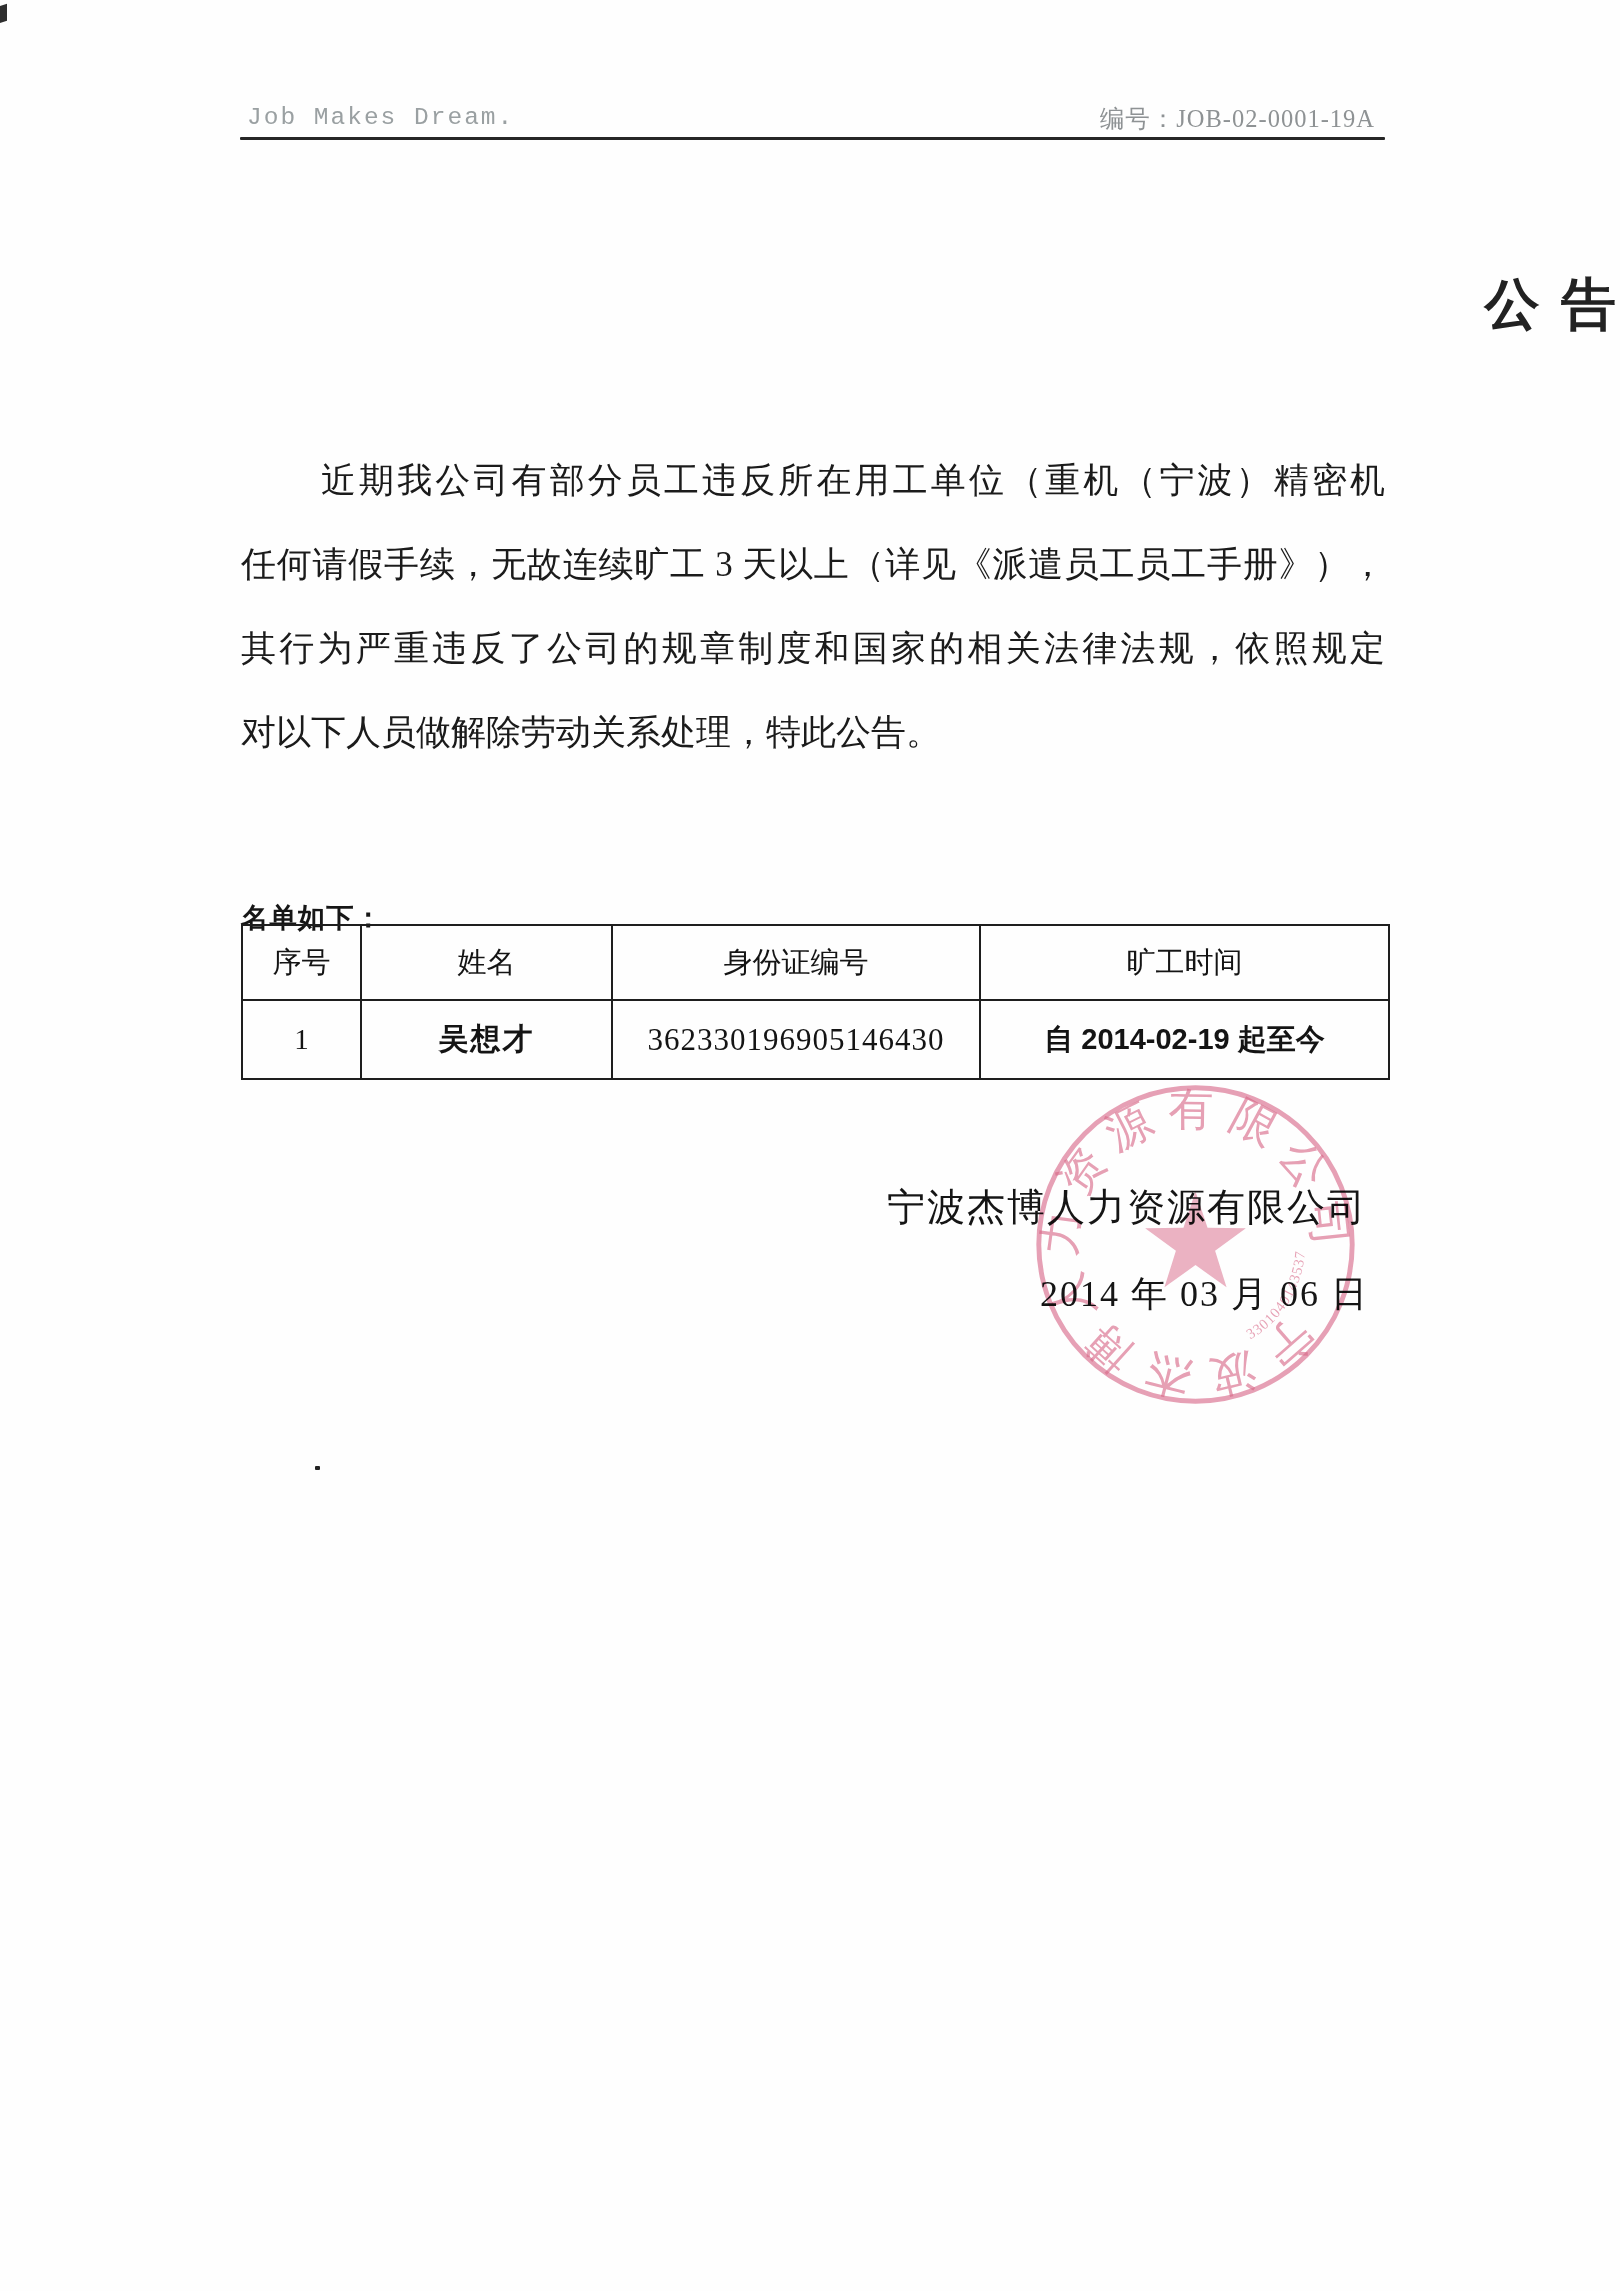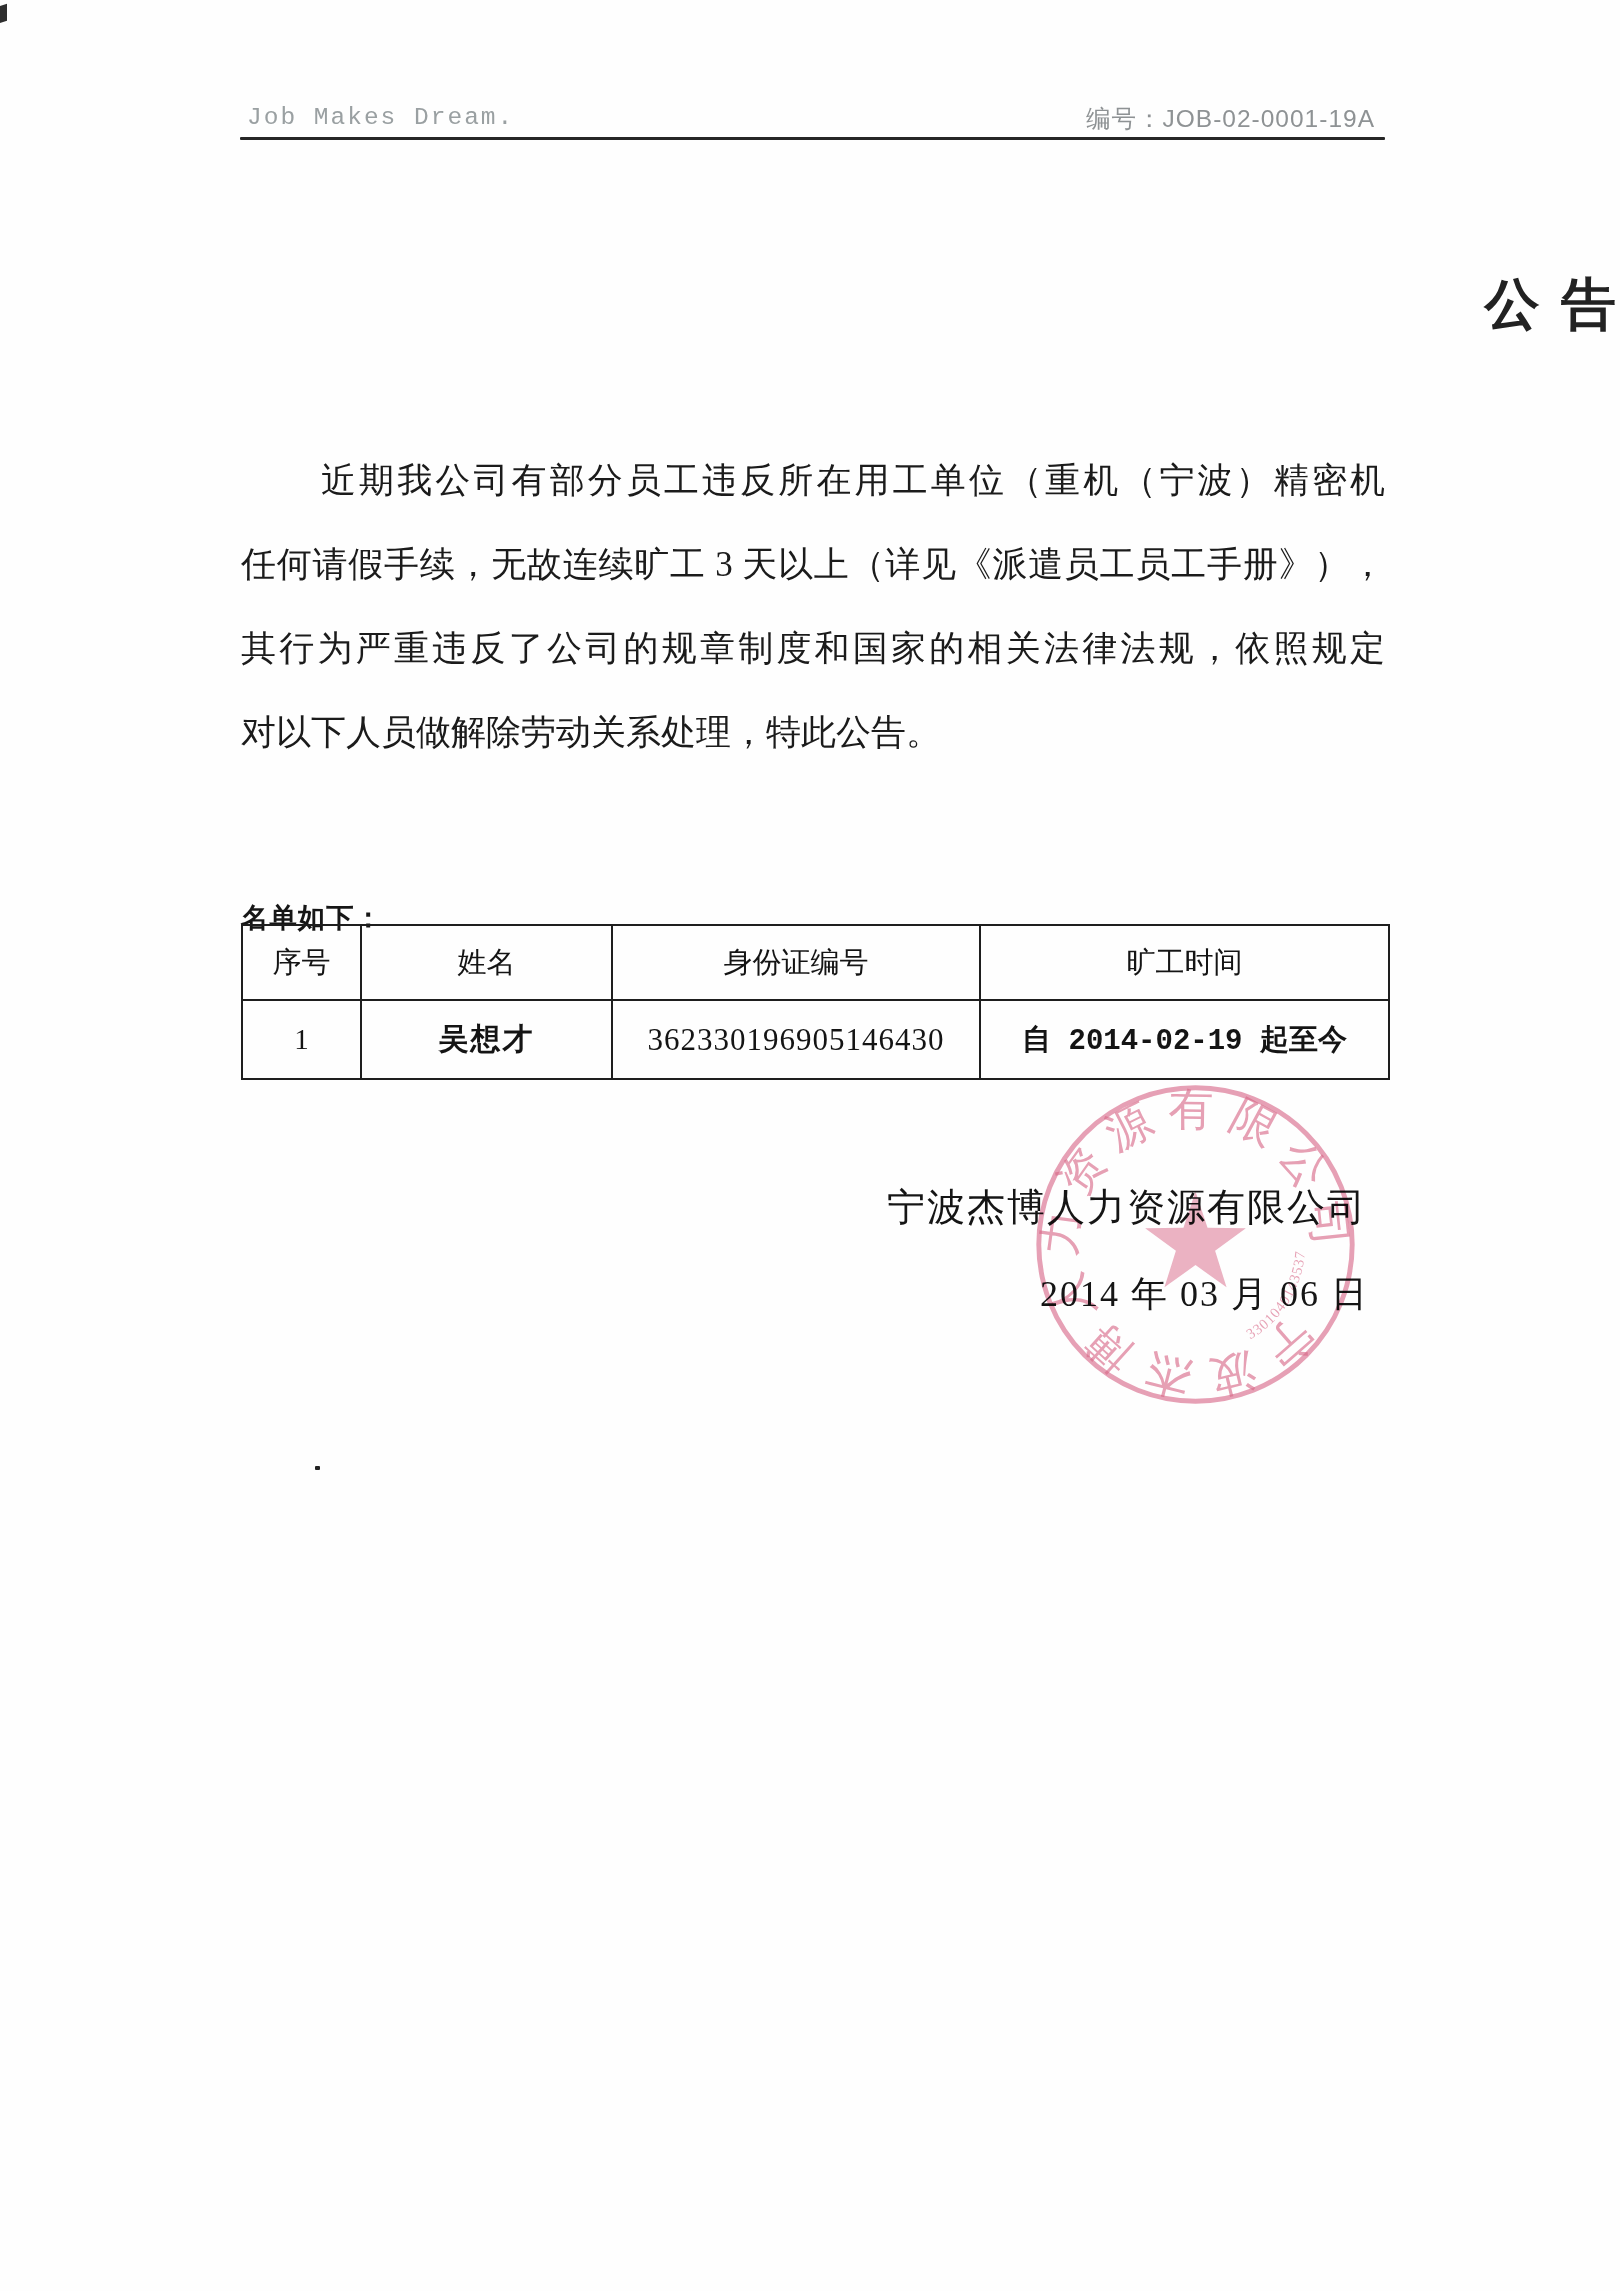--- a/index.html
+++ b/index.html
@@ -12,21 +12,21 @@
     color:#1c1c1c;
   }
   
   .hdr-slogan{
     position:absolute;left:247px;top:104px;
     font-family:"Liberation Mono","DejaVu Sans Mono",monospace;
     font-size:24.5px;letter-spacing:2px;color:#9aa0a2;white-space:nowrap;
   }
   .hdr-docno{
     position:absolute;right:245px;top:102px;
-    font-family:Liberation Sans, sans-serif;
+    font-family:Liberation Serif, serif;
     font-size:24.5px;letter-spacing:1px;color:#8e9294;white-space:nowrap;
   }
   .hdr-rule{
     position:absolute;left:240px;top:137px;width:1145px;height:2.9px;
     background:#262626;border-radius:1px;
   }
   
   .doc-title{
     position:absolute;left:0;top:268px;width:1620px;
     text-align:right;font-size:55px;font-weight:bold;
@@ -60,21 +60,21 @@
   }
   .roster .hrow td{height:73px;font-size:29px;}
   .roster .drow td{height:77px;}
   .c-no{width:117px;}
   .c-name{width:249px;}
   .c-id{width:366px;margin-top:48px;}
   .c-time{width:407px;}
   .d-no{font-size:29px;}
   .d-name{font-family:"Liberation Sans","DejaVu Sans",sans-serif;font-size:30px;font-weight:bold;letter-spacing:2px;border-radius:25px;}
   .d-id{font-size:31px;letter-spacing:1px;}
-  .d-time{font-family:Liberation Mono, monospace;font-size:29px;font-weight:bold;}
+  .d-time{font-family:Liberation Sans, sans-serif;font-size:29px;font-weight:bold;}
   
   .sig-company{
     position:absolute;right:253px;top:1182px;
     font-size:38px;letter-spacing:2px;color:#151515;white-space:nowrap;
   }
   .sig-date{
     position:absolute;right:251px;top:1270px;
     font-size:36px;letter-spacing:2px;color:#151515;white-space:nowrap;
   }
   

